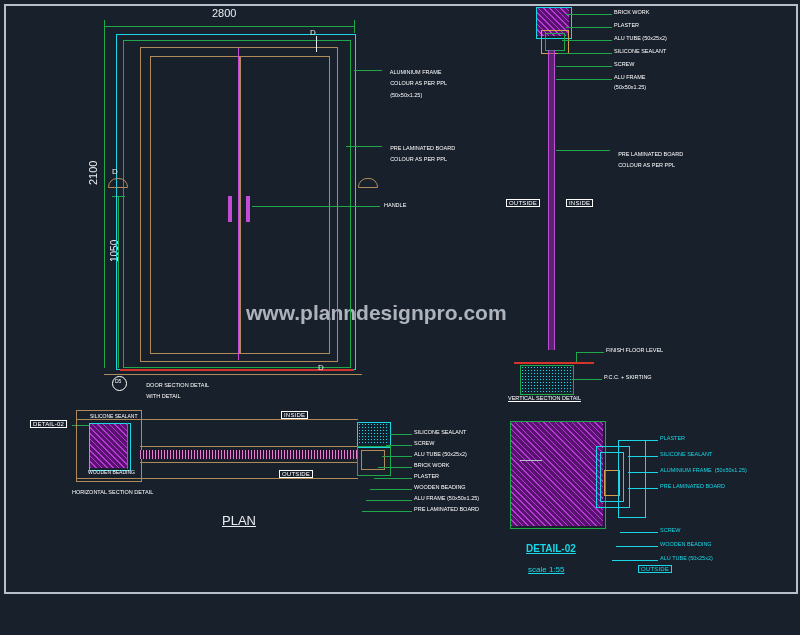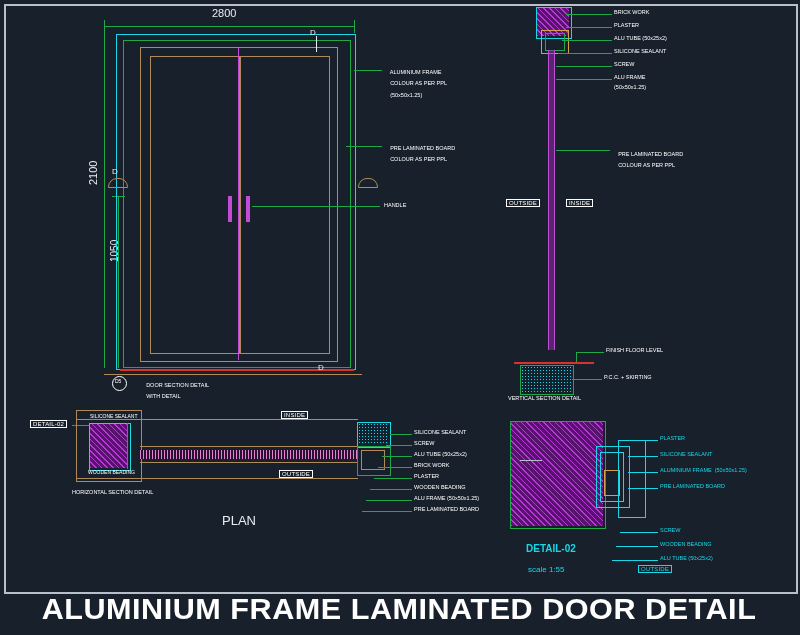--- a/index.html
+++ b/index.html
@@ -5,21 +5,21 @@
   html,body{margin:0;padding:0;background:#1b2230;}
   body{font-family:"Liberation Sans",sans-serif;}
   #sheet{position:relative;width:800px;height:635px;background:#18202c;overflow:hidden;}
 
   
   .ln{position:absolute;}            
   .tx{position:absolute;white-space:pre;line-height:1.05;}
   .boxlbl{position:absolute;border:1px solid #ffffff;background:#18202c;color:#fff;
           padding:0px 2px;font-size:6px;letter-spacing:.2px;white-space:nowrap;}
   .cyanbox{border-color:#19d7e6;color:#19d7e6;}
-  .ul{}
+  .ul{text-decoration:underline;}
 
   
   #outer{position:absolute;left:4px;top:4px;width:790px;height:586px;border:2px solid #b9bfca;}
   #titlebar{position:absolute;left:4px;top:592px;width:790px;height:39px;}
   #title{position:absolute;left:0;top:0;width:790px;text-align:center;color:#fff;
          font-size:30px;font-weight:bold;letter-spacing:.5px;
          font-family:"Liberation Sans",sans-serif;transform:scaleX(1.02);transform-origin:center;}
 
   .hatch-mag{background:
      repeating-linear-gradient(45deg,#b838d8 0 1px,transparent 1px 4px),#5a1270;}
@@ -28,24 +28,22 @@
   .hatch-pink{background:
      repeating-linear-gradient(90deg,#e57fd0 0 1px,transparent 1px 3px),#2a1030;}
 </style>
 </head>
 <body>
 
 <div id="sheet">
 
   <div id="outer"></div>
 
-  <div id="titlebar">
-    <div id="title">ALUMINIUM FRAME LAMINATED DOOR DETAIL</div>
-  </div>
-
+
+  <div class="tx" style="left:246px;top:302px;font-size:21px;font-weight:bold;color:#c9ccd4;opacity:.85;">www.planndesignpro.com</div>
 
   <div class="ln" style="left:104px;top:26px;width:250px;height:0;border-top:1px solid #1ea84a;"></div>
   <div class="ln" style="left:104px;top:20px;width:0;height:13px;border-left:1px solid #1ea84a;"></div>
   <div class="ln" style="left:354px;top:20px;width:0;height:13px;border-left:1px solid #1ea84a;"></div>
   <div class="tx" style="left:212px;top:8px;font-size:11px;color:#e9ecf1;">2800</div>
 
   <div class="ln" style="left:104px;top:30px;width:0;height:338px;border-left:1px solid #1ea84a;"></div>
   <div class="tx" style="left:88px;top:185px;font-size:11px;color:#e9ecf1;transform:rotate(-90deg);transform-origin:left top;">2100</div>
 
   <div class="ln" style="left:118px;top:196px;width:0;height:172px;border-left:1px solid #1ea84a;"></div>

